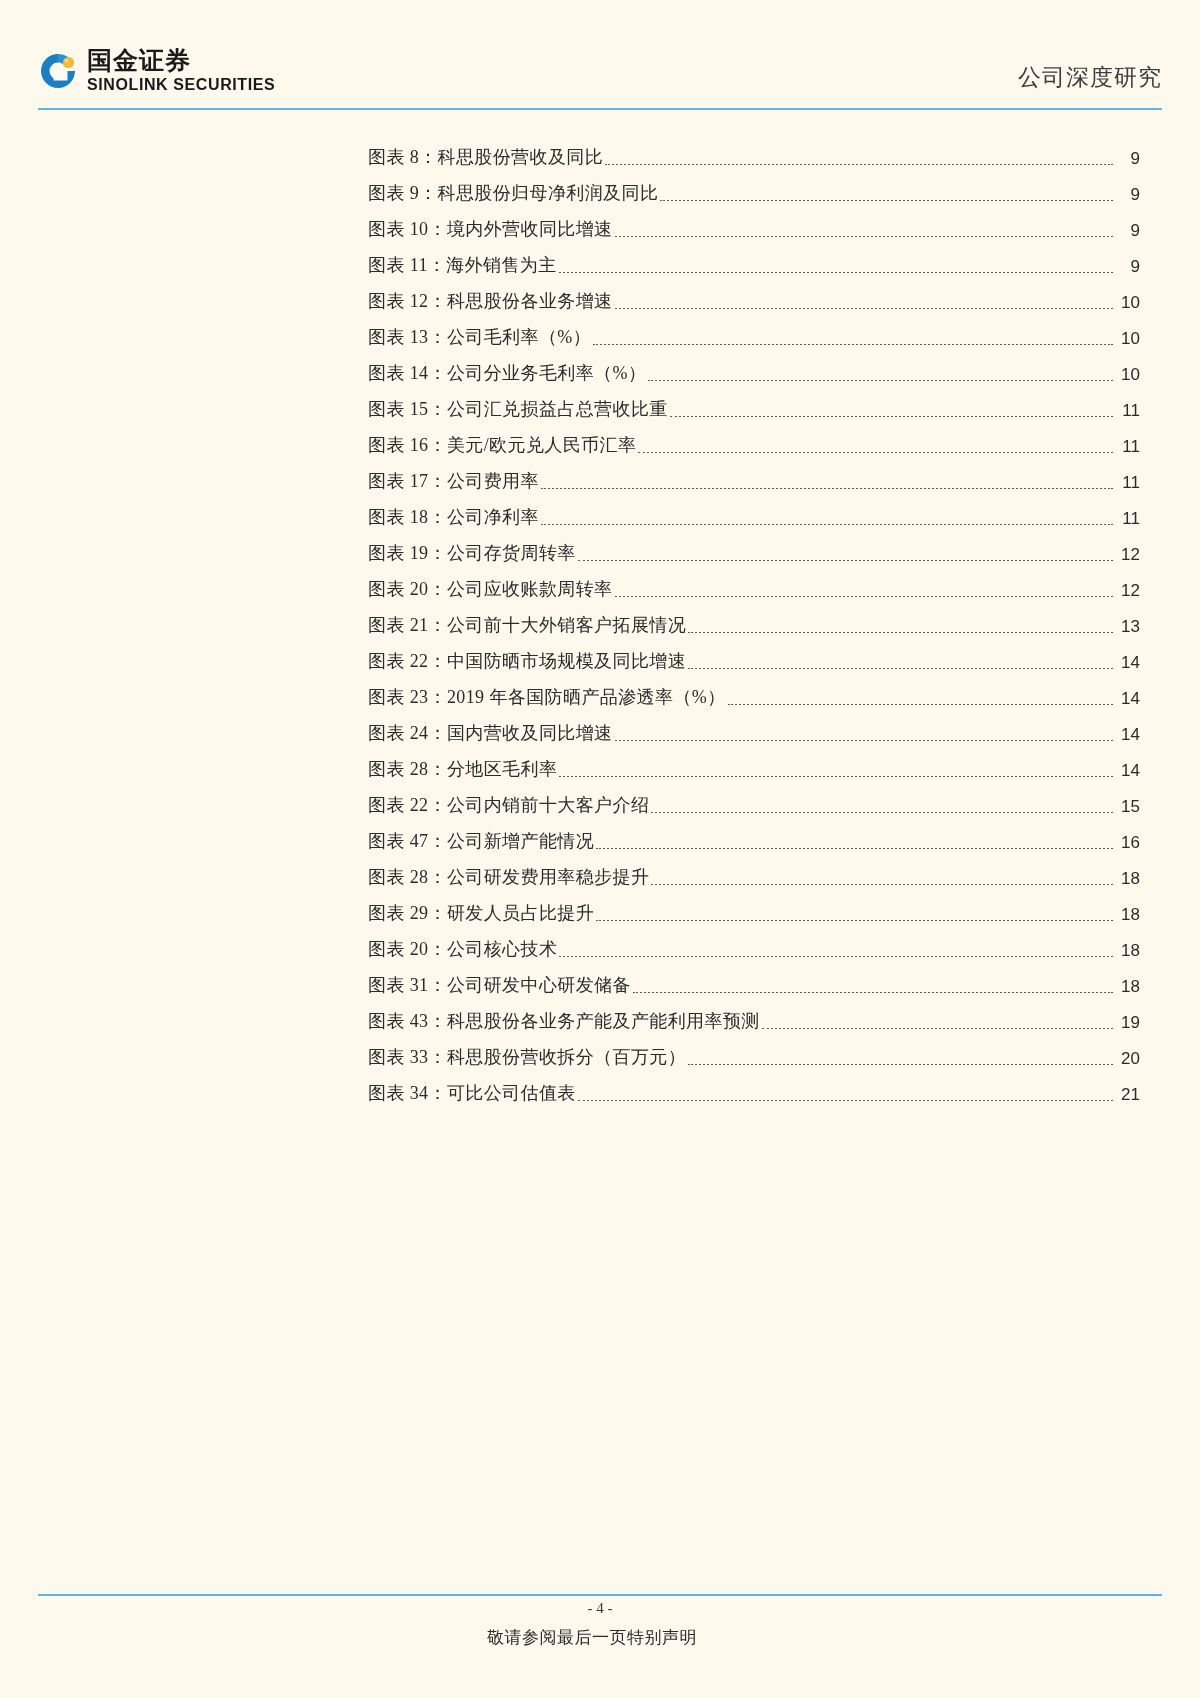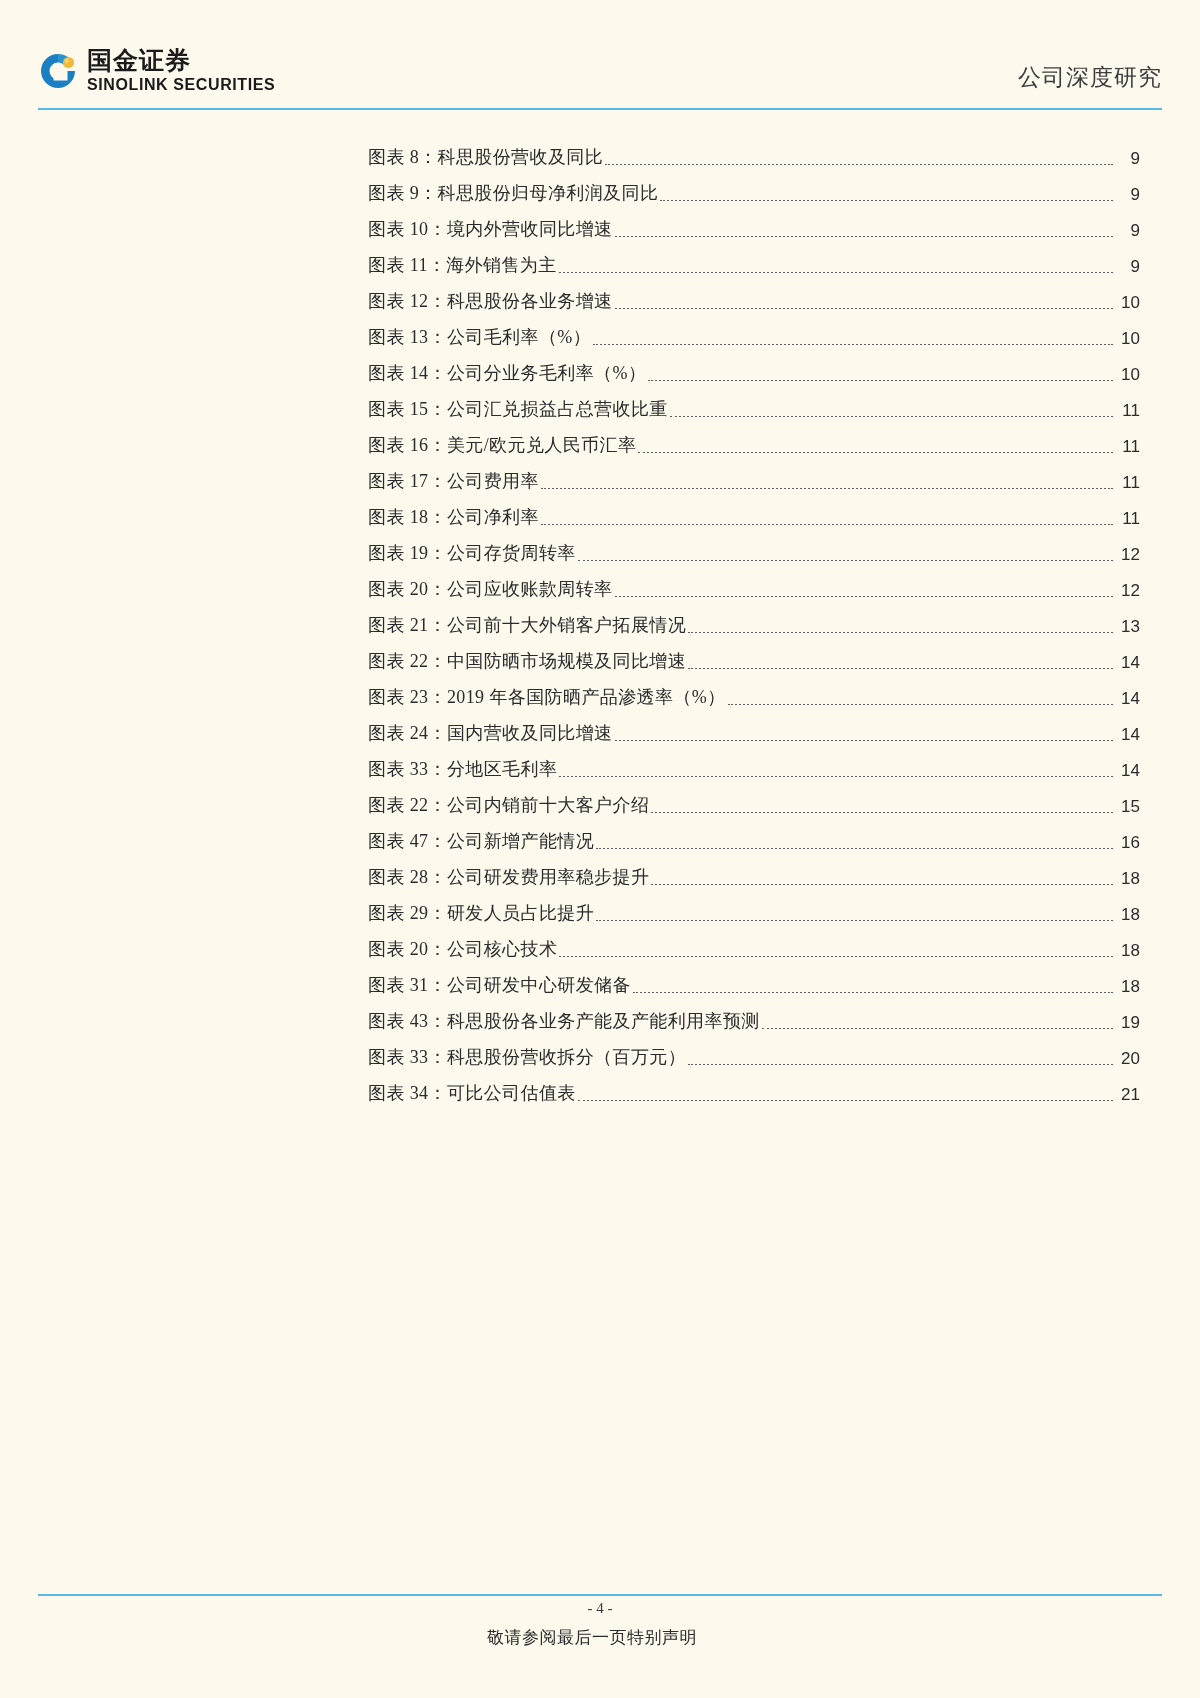--- a/index.html
+++ b/index.html
@@ -283,21 +283,21 @@
       <span class="toc-page">14</span>
     </div>
 
     <div class="toc-row">
       <span class="toc-label">图表 24：国内营收及同比增速</span>
       <span class="toc-leader"></span>
       <span class="toc-page">14</span>
     </div>
 
     <div class="toc-row">
-      <span class="toc-label">图表 33：分地区毛利率</span>
+      <span class="toc-label">图表 28：分地区毛利率</span>
       <span class="toc-leader"></span>
       <span class="toc-page">14</span>
     </div>
 
     <div class="toc-row">
       <span class="toc-label">图表 22：公司内销前十大客户介绍</span>
       <span class="toc-leader"></span>
       <span class="toc-page">15</span>
     </div>
 

